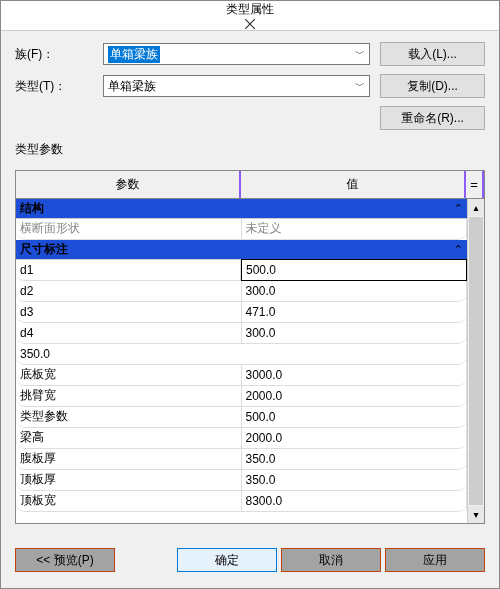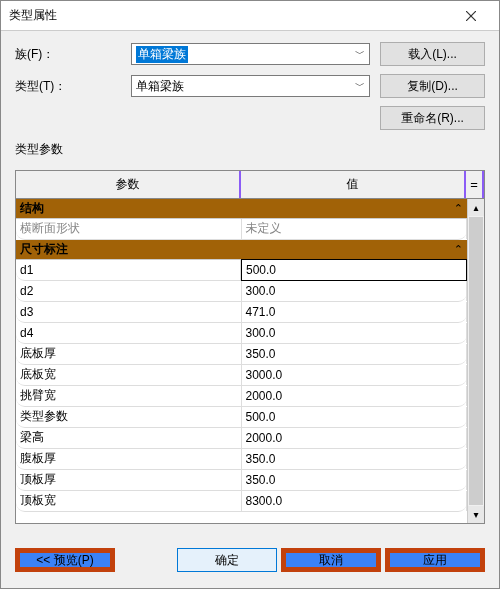--- a/index.html
+++ b/index.html
@@ -20,20 +20,21 @@
     display: flex;
     flex-direction: column;
   }
   .titlebar {
     height: 30px;
     background: #fff;
     border-bottom: 1px solid #ccc;
     display: flex;
     align-items: center;
     padding: 0 8px;
+    flex-direction: column;
   }
   .titlebar .title {
     flex: 1;
     font-size: 12px;
   }
   .titlebar .close {
     width: 40px;
     height: 100%;
     display: flex;
     align-items: center;
@@ -78,21 +79,21 @@
     cursor: pointer;
   }
   .top-grid {
     display: grid;
     grid-template-columns: 78px 1fr 105px;
     grid-auto-rows: 26px;
     gap: 6px 10px;
     align-items: center;
     margin-bottom: 6px;
   }
-  .top-grid .span-combo { grid-column: 2; margin-left: 28px; }
+  .top-grid .span-combo { grid-column: 2; }
   .top-grid .span-btn { grid-column: 3; }
   .section-label {
     margin-top: 4px;
     margin-bottom: 12px;
   }
   .table-wrap {
     flex: 1;
     border: 1px solid #888;
     background: #fff;
     display: flex;
@@ -108,21 +109,21 @@
   .thead .th {
     display: flex;
     align-items: center;
     justify-content: center;
     border-right: 2px solid #8b5cf6;
   }
   .th-param { flex: 1; }
   .th-val { flex: 1; }
   .th-eq { width: 18px; border-right: none; font-size: 13px;}
   .grouphdr {
-    background: #a16207;
+    background: #1d4ed8;
     color: #000;
     font-weight: bold;
     height: 20px;
     display: flex;
     align-items: center;
     padding: 0 4px;
     justify-content: space-between;
     border-bottom: 1px solid #ccc;
   }
   .grouphdr .caret {
@@ -184,22 +185,22 @@
     display: flex;
     justify-content: space-between;
     padding: 14px 14px 16px 14px;
     gap: 20px;
   }
   .footer .left { }
   .footer .right { display: flex; gap: 4px; }
   .fbtn {
     width: 100px;
     height: 24px;
-    background: #3b82f6;
-    border: 5px solid #c2410c;
+    background: #a3a3a3;
+    border: 1px solid #c2410c;
     display: flex;
     align-items: center;
     justify-content: center;
     cursor: pointer;
   }
   .fbtn.primary {
     border: 1px solid #0078d7;
     background: #e5f1fb;
   }
 </style>
@@ -277,21 +278,20 @@
             </div>
             <div class="trow">
               <div class="cell pcell">d3</div>
               <div class="cell vcell">471.0</div>
             </div>
             <div class="trow">
               <div class="cell pcell">d4</div>
               <div class="cell vcell">300.0</div>
             </div>
             <div class="trow">
-              <div class="cell pcell">底板厚</div>
               <div class="cell vcell">350.0</div>
             </div>
             <div class="trow">
               <div class="cell pcell">底板宽</div>
               <div class="cell vcell">3000.0</div>
             </div>
             <div class="trow">
               <div class="cell pcell">挑臂宽</div>
               <div class="cell vcell">2000.0</div>
             </div>

